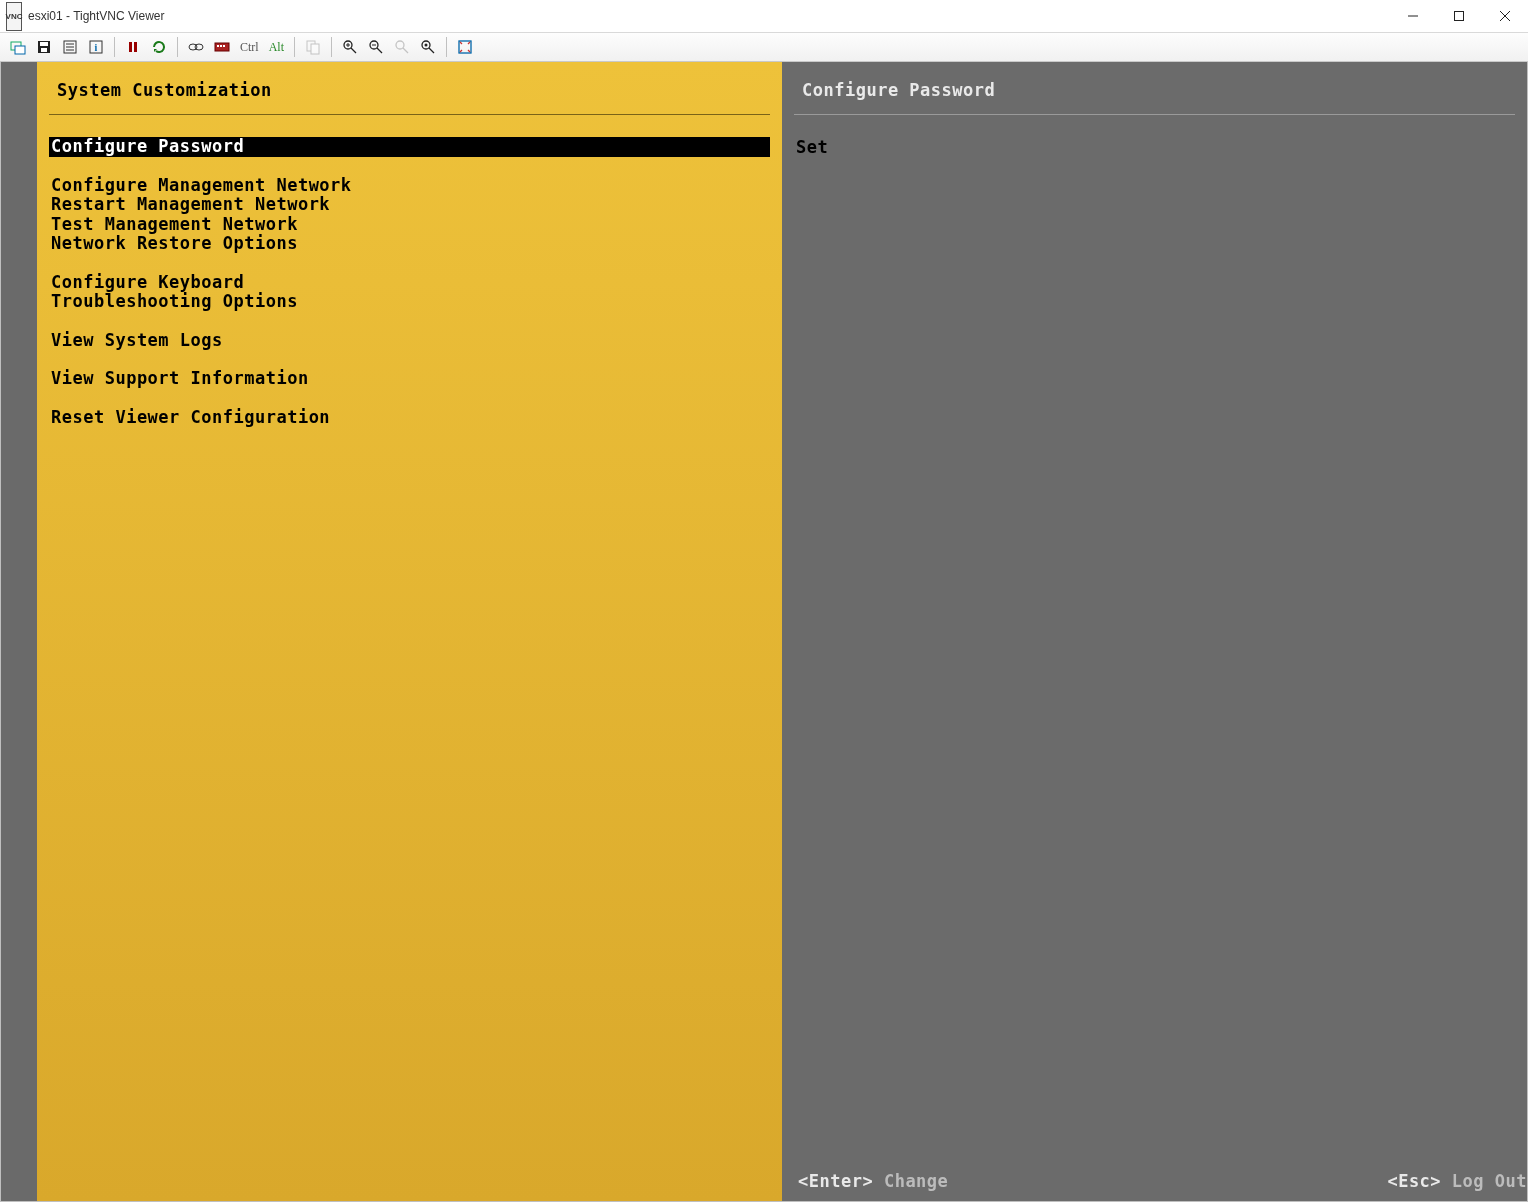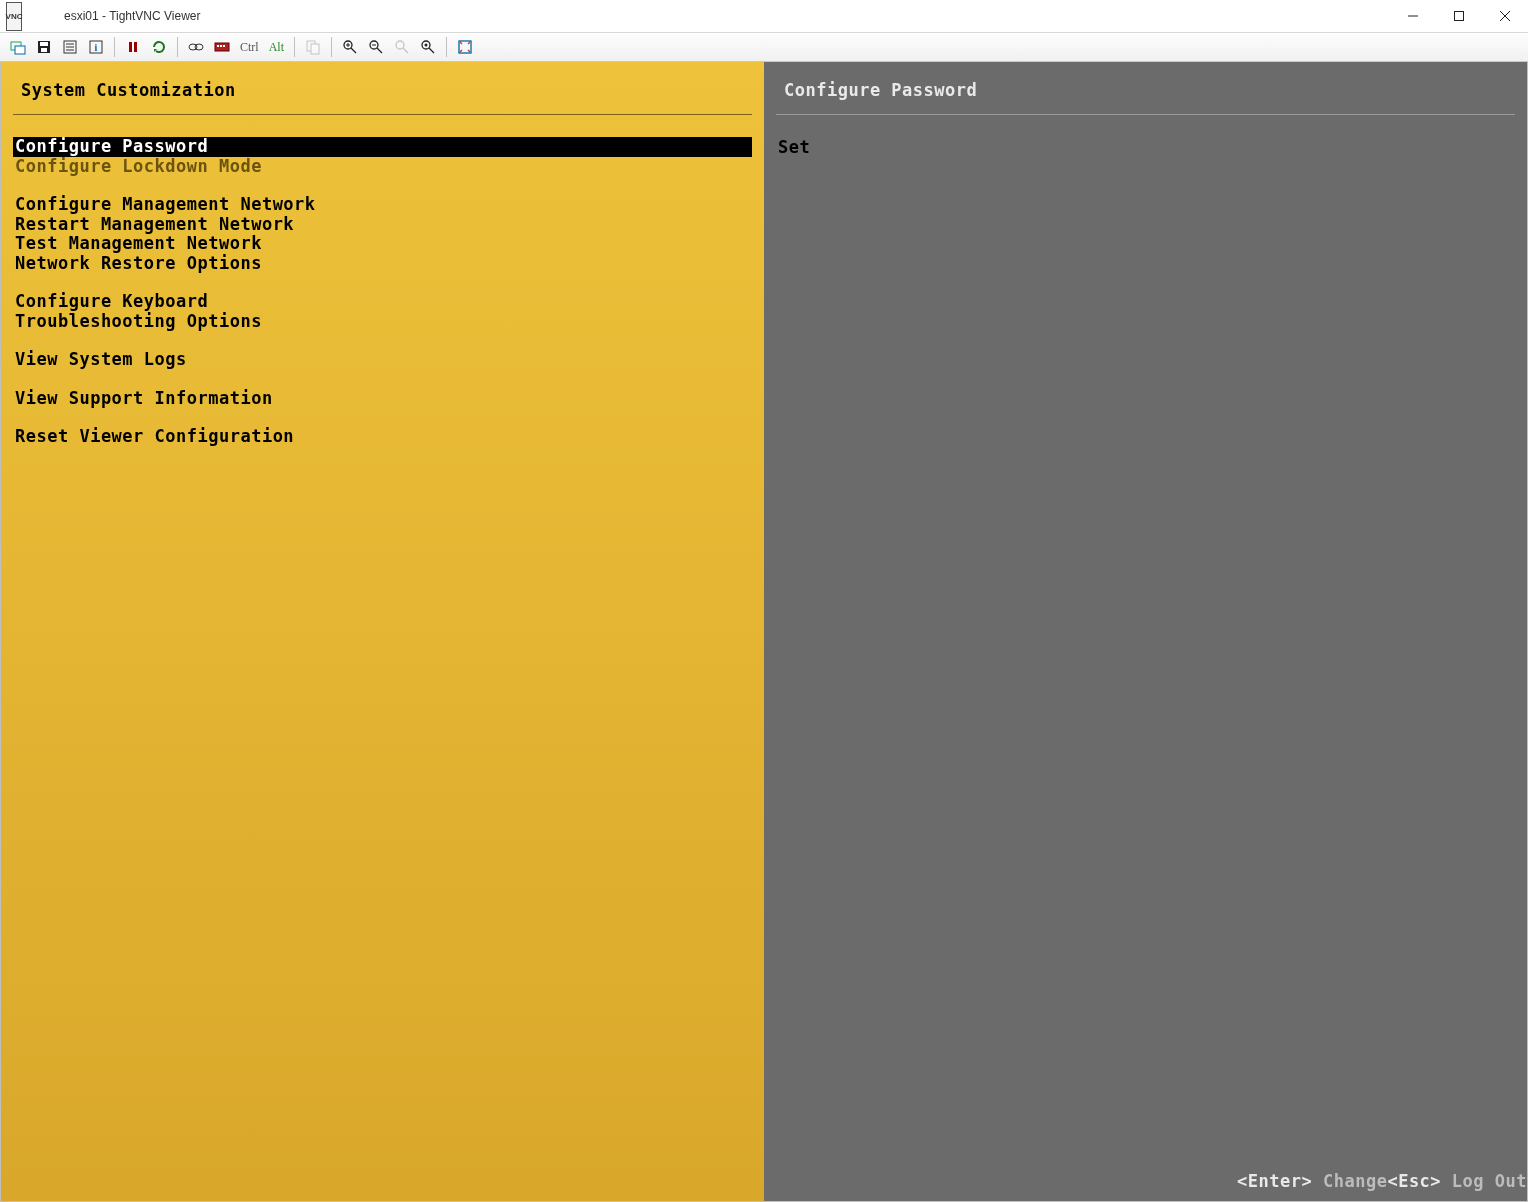--- a/index.html
+++ b/index.html
@@ -17,21 +17,21 @@
     position: relative;
   }
   .titlebar .app-icon {
     width: 16px; height: 29px;
     border: 1px solid #555;
     display:flex;align-items:center;justify-content:center;
     font-size:8px; font-weight:bold; color:#333;
     margin-right:6px;
     background:#f4f4f4;
   }
-  .titlebar .title-text { flex: 0 0 auto; margin-left: 36px; }
+  .titlebar .title-text { flex: 0 0 auto; }
   .titlebar .win-controls {
     position:absolute; right:0; top:0; height:32px;
     display:flex;
   }
   .win-btn {
     width:46px; height:32px;
     display:flex; align-items:center; justify-content:center;
     font-size:14px; color:#222;
   }
   .win-btn svg { width:12px; height:12px; stroke:#222; stroke-width:1; fill:none; }
@@ -67,20 +67,21 @@
     position:relative;
     background:#6a6a6a;
   }
   .console {
     position:absolute; inset:0;
     display:flex;
     font-family: "DejaVu Sans Mono","Courier New",monospace;
     font-size:17px;
     font-weight:bold;
     letter-spacing:0.5px;
+    margin-left:36px;
   }
   .left-pane {
     width:50%;
     background: linear-gradient(#eec23a,#d9a82b);
     padding:18px 12px 12px 12px;
     display:flex; flex-direction:column;
   }
   .right-pane {
     width:50%;
     background: #6b6b6b;
@@ -116,21 +117,21 @@
   }
   .menu-item.dim { color:#6a5410; }
 
   .detail-status { color:#000000; margin-bottom:18px; padding-left:2px;}
   .detail-desc   { color:#bcbcbc; line-height:19.5px; padding-left:2px; max-width:560px;}
 
   .footer {
     position:absolute;
     left:16px; right:0; bottom:10px;
     display:flex;
-    justify-content:flex-end;
+    justify-content:space-between;
     padding:0 0;
     color:#e9e9e9;
   }
   .footer .hint .action { color:#bcbcbc; }
 </style>
 </head>
 <body>
 
 <div class="titlebar">
   <div class="app-icon">VNC</div>
@@ -259,21 +260,20 @@
 </div>
 
 <div class="client">
   <div class="console">
 
     <div class="left-pane">
       <div class="pane-header">System Customization</div>
       <div id="menu-container">
           <div class="menu-group">
             <div class="menu-item selected">Configure Password</div>
-            <div class="menu-item dim">Configure Lockdown Mode</div>
           </div>
           <div class="menu-group">
             <div class="menu-item">Configure Management Network</div>
             <div class="menu-item">Restart Management Network</div>
             <div class="menu-item">Test Management Network</div>
             <div class="menu-item">Network Restore Options</div>
           </div>
           <div class="menu-group">
             <div class="menu-item">Configure Keyboard</div>
             <div class="menu-item">Troubleshooting Options</div>

